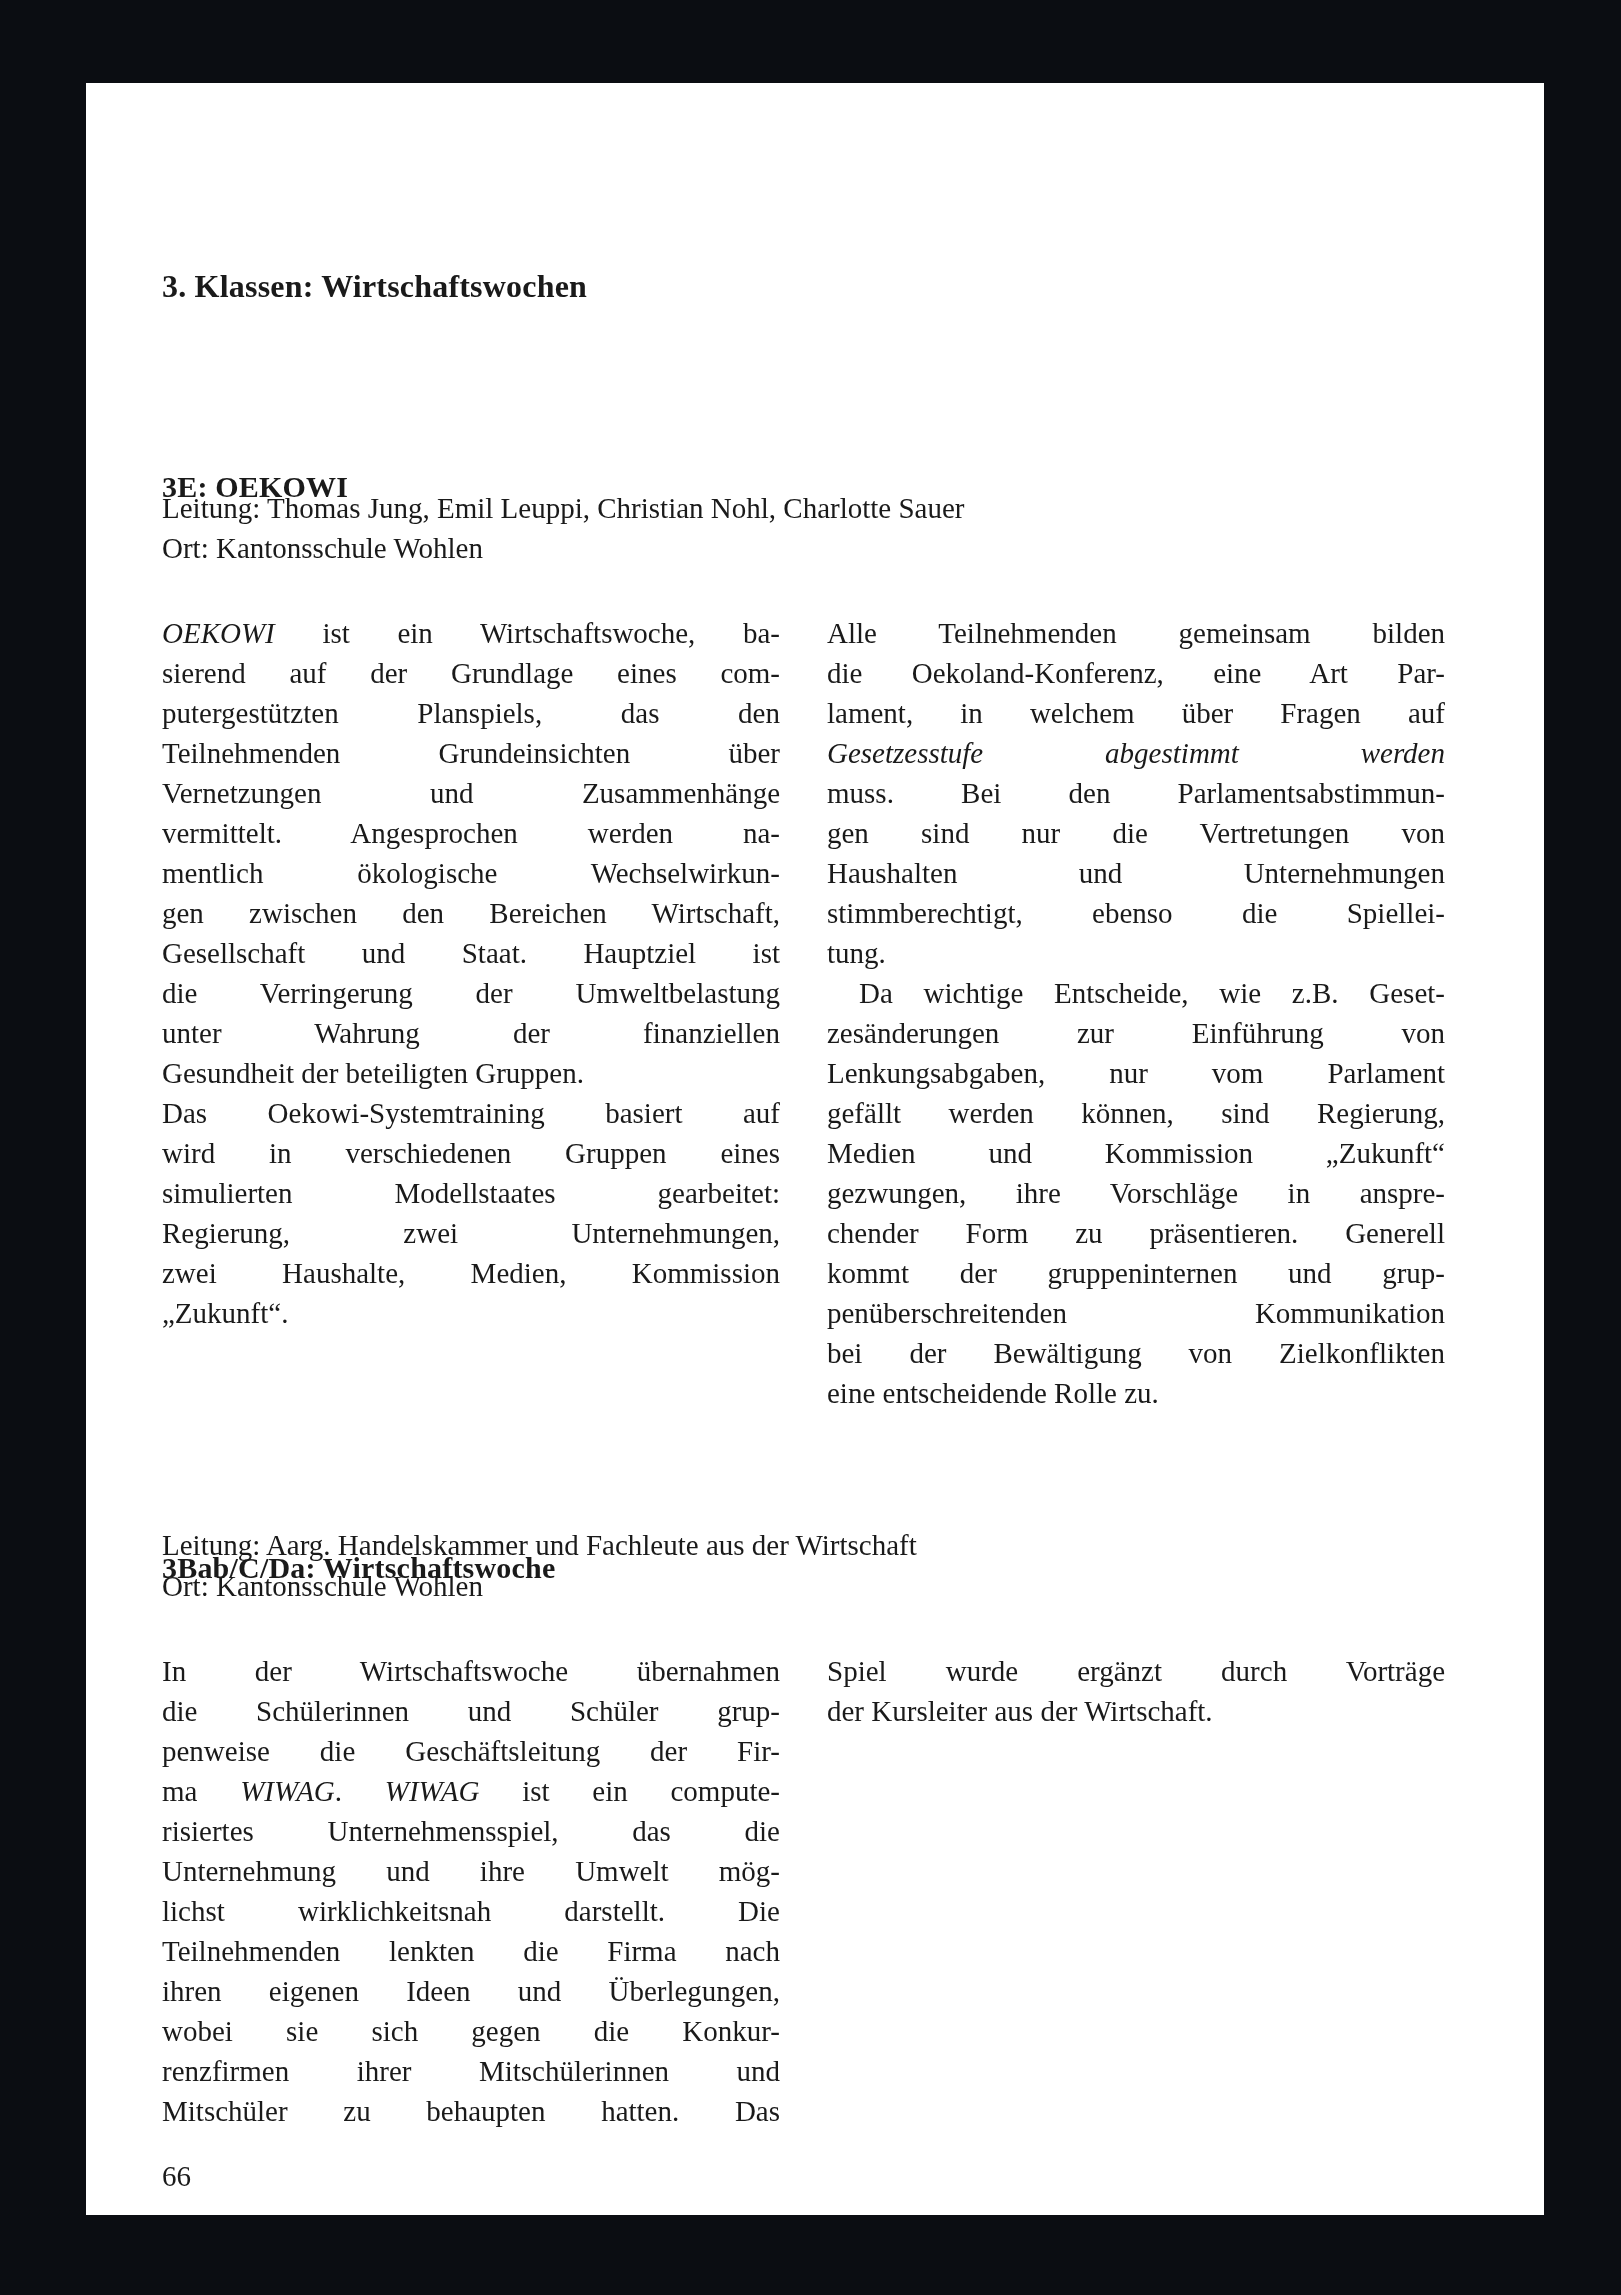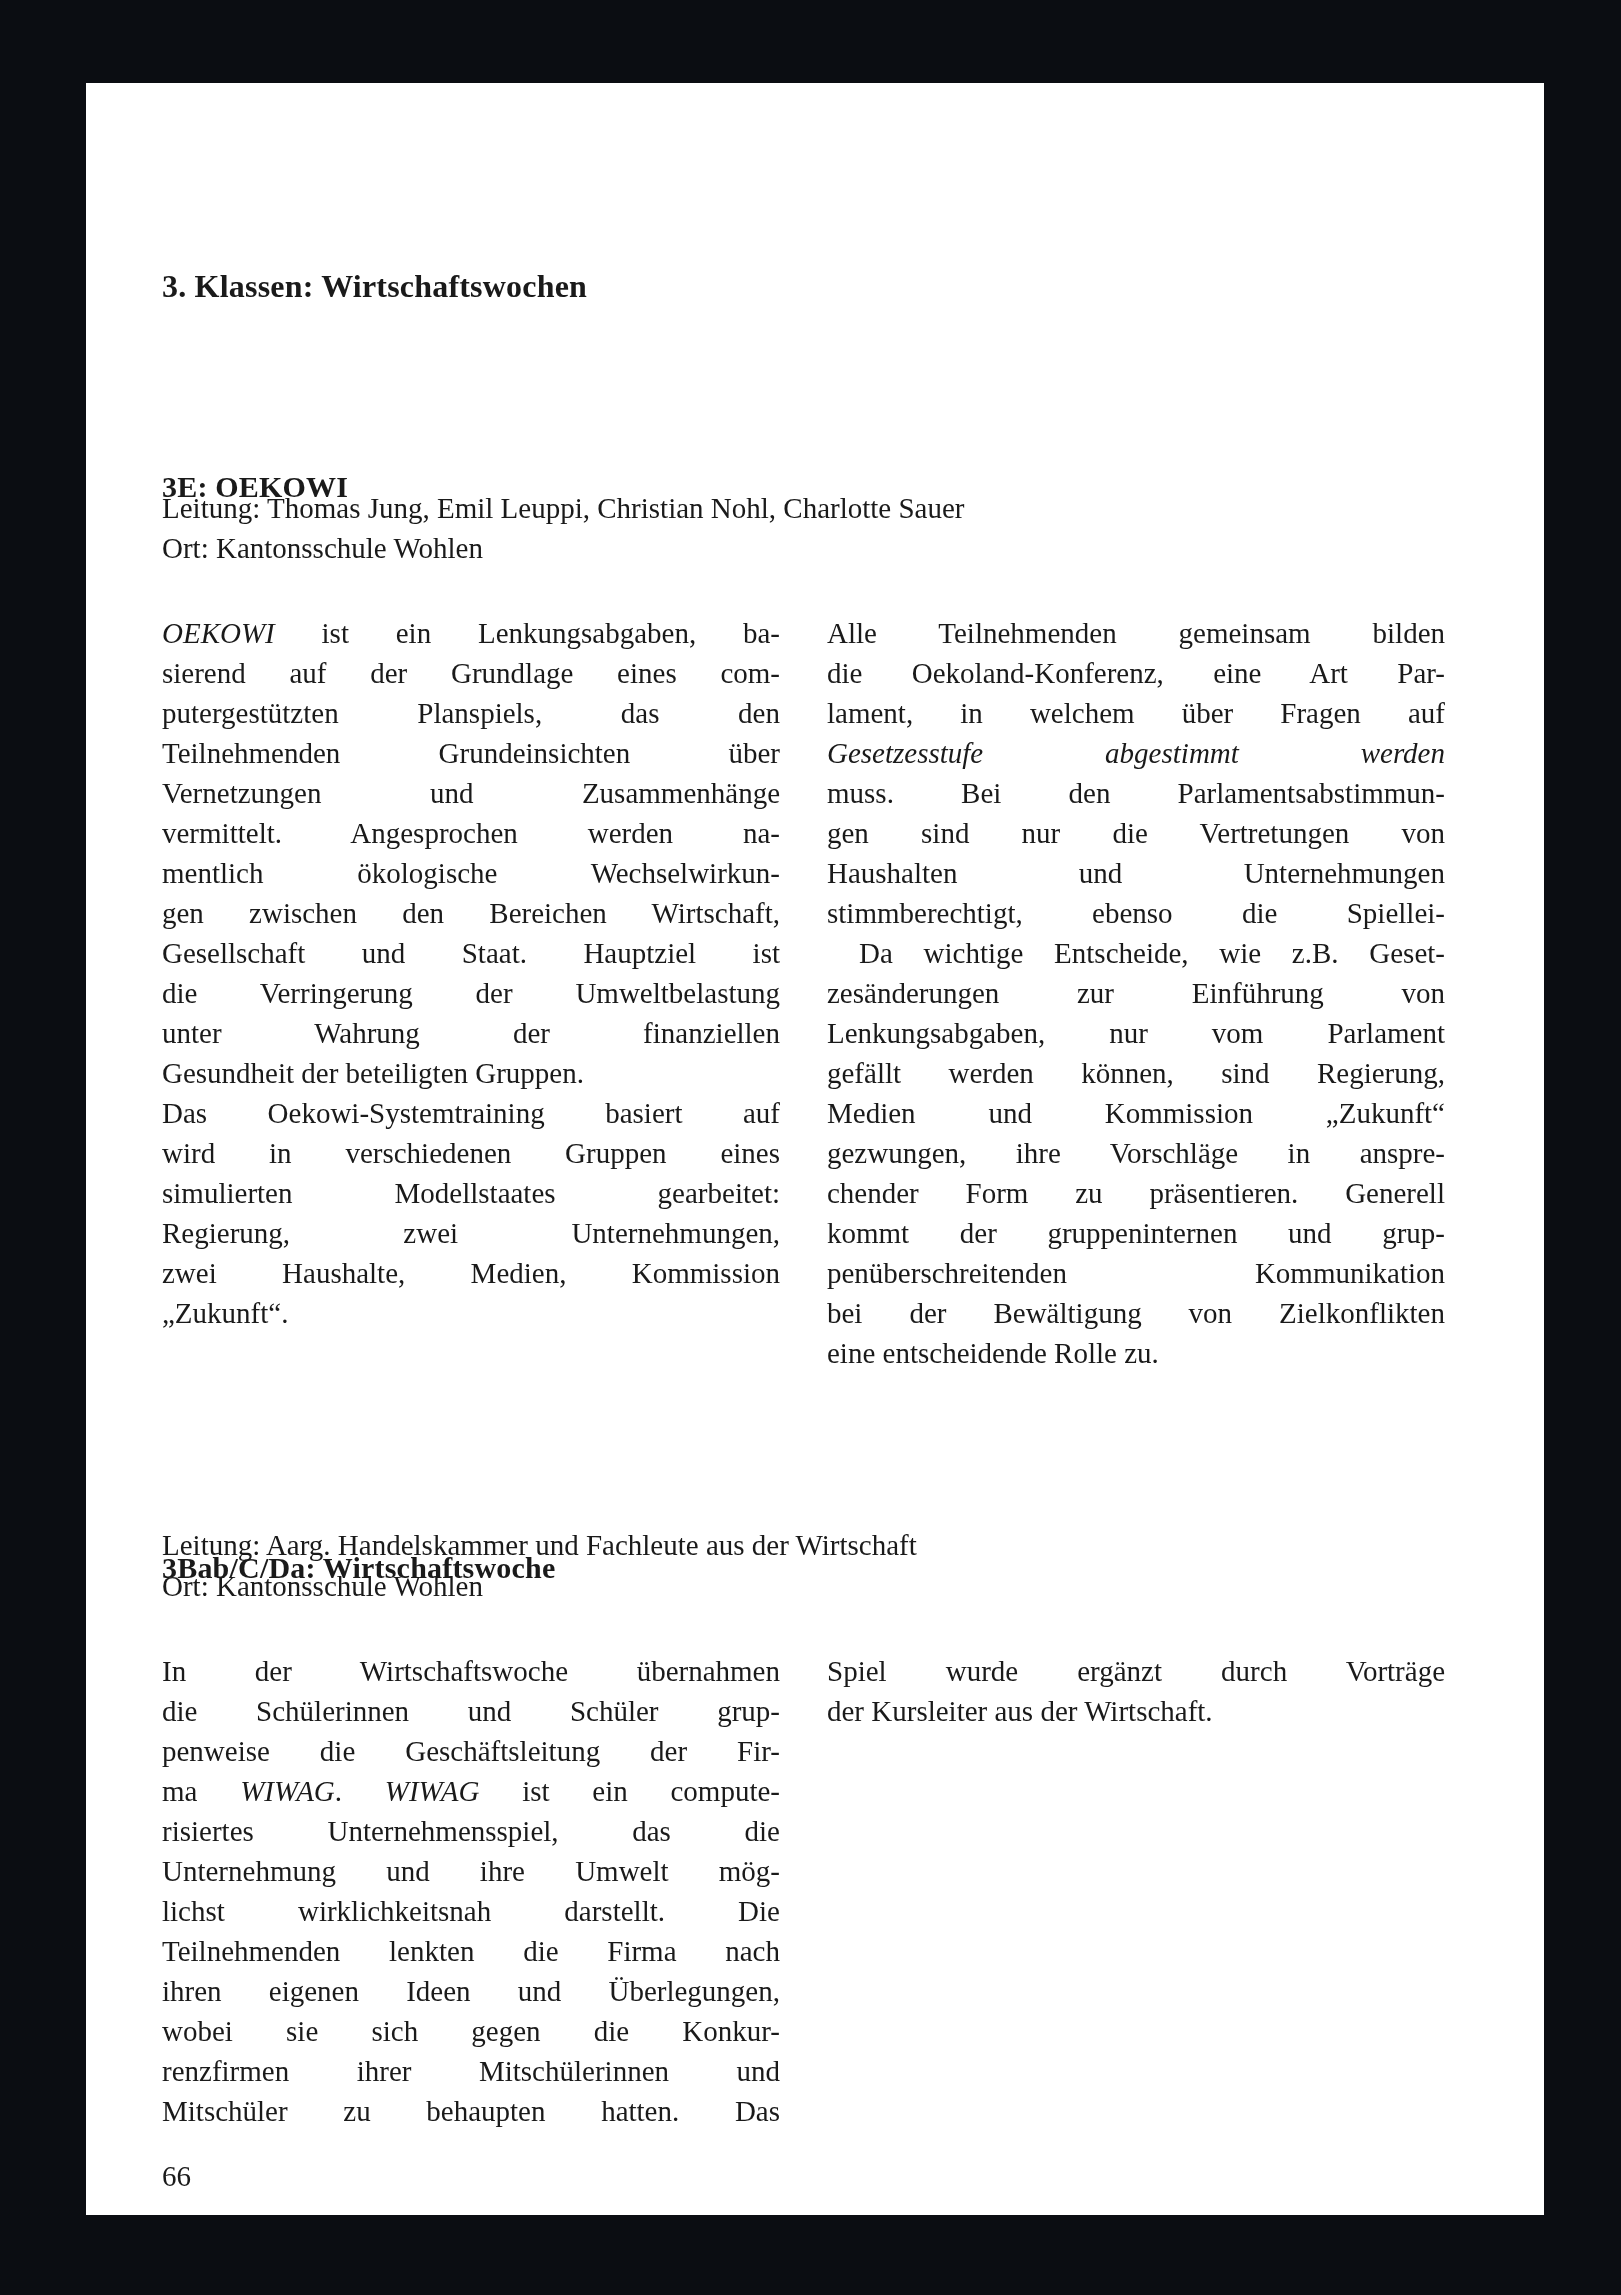--- a/index.html
+++ b/index.html
@@ -51,21 +51,21 @@
 
 <div class="page">
 
   <div class="abs h1">3. Klassen: Wirtschaftswochen</div>
 
   <div class="abs h2" style="left:76px; top:387px;">3E: OEKOWI</div>
   <div class="abs meta" style="left:76px; top:405px;">Leitung: Thomas Jung, Emil Leuppi, Christian Nohl, Charlotte Sauer</div>
   <div class="abs meta" style="left:76px; top:445px;">Ort: Kantonsschule Wohlen</div>
 
   <div class="abs col" style="left:76px; top:530px;" id="s0-left">
-      <span class="line" style="white-space: pre; display: block;"><span style="white-space: pre;"><em>OEKOWI</em><span> ist ein Lenkungsabgaben, ba-</span></span></span>
+      <span class="line" style="white-space: pre; display: block;"><span style="white-space: pre;"><em>OEKOWI</em><span> ist ein Wirtschaftswoche, ba-</span></span></span>
       <span class="line" style="white-space: pre; display: block;"><span style="white-space: pre;"><span>sierend auf der Grundlage eines com-</span></span></span>
       <span class="line" style="white-space: pre; display: block;"><span style="white-space: pre;"><span>putergestützten Planspiels, das den</span></span></span>
       <span class="line" style="white-space: pre; display: block;"><span style="white-space: pre;"><span>Teilnehmenden Grundeinsichten über</span></span></span>
       <span class="line" style="white-space: pre; display: block;"><span style="white-space: pre;"><span>Vernetzungen und Zusammenhänge</span></span></span>
       <span class="line" style="white-space: pre; display: block;"><span style="white-space: pre;"><span>vermittelt. Angesprochen werden na-</span></span></span>
       <span class="line" style="white-space: pre; display: block;"><span style="white-space: pre;"><span>mentlich ökologische Wechselwirkun-</span></span></span>
       <span class="line" style="white-space: pre; display: block;"><span style="white-space: pre;"><span>gen zwischen den Bereichen Wirtschaft,</span></span></span>
       <span class="line" style="white-space: pre; display: block;"><span style="white-space: pre;"><span>Gesellschaft und Staat. Hauptziel ist</span></span></span>
       <span class="line" style="white-space: pre; display: block;"><span style="white-space: pre;"><span>die Verringerung der Umweltbelastung</span></span></span>
       <span class="line" style="white-space: pre; display: block;"><span style="white-space: pre;"><span>unter Wahrung der finanziellen</span></span></span>
@@ -79,20 +79,21 @@
     </div>
   <div class="abs col" style="left:741px; top:530px;" id="s0-right">
       <span class="line" style="white-space: pre; display: block;"><span style="white-space: pre;"><span>Alle Teilnehmenden gemeinsam bilden</span></span></span>
       <span class="line" style="white-space: pre; display: block;"><span style="white-space: pre;"><span>die Oekoland-Konferenz, eine Art Par-</span></span></span>
       <span class="line" style="white-space: pre; display: block;"><span style="white-space: pre;"><span>lament, in welchem über Fragen auf</span></span></span>
       <span class="line" style="white-space: pre; display: block; font-style: italic;"><span style="white-space: pre;"><span>Gesetzesstufe abgestimmt werden</span></span></span>
       <span class="line" style="white-space: pre; display: block;"><span style="white-space: pre;"><span>muss. Bei den Parlamentsabstimmun-</span></span></span>
       <span class="line" style="white-space: pre; display: block;"><span style="white-space: pre;"><span>gen sind nur die Vertretungen von</span></span></span>
       <span class="line" style="white-space: pre; display: block;"><span style="white-space: pre;"><span>Haushalten und Unternehmungen</span></span></span>
       <span class="line" style="white-space: pre; display: block;"><span style="white-space: pre;"><span>stimmberechtigt, ebenso die Spiellei-</span></span></span>
+      <span class="line last" style="white-space: pre; display: block;"><span>tung.</span></span>
       <span class="line" style="white-space: pre; display: block;"><span style="white-space: pre; margin-left: 32px;"><span>Da wichtige Entscheide, wie z.B. Geset-</span></span></span>
       <span class="line" style="white-space: pre; display: block;"><span style="white-space: pre; margin-top: 28px;"><span>zesänderungen zur Einführung von</span></span></span>
       <span class="line" style="white-space: pre; display: block;"><span style="white-space: pre;"><span>Lenkungsabgaben, nur vom Parlament</span></span></span>
       <span class="line" style="white-space: pre; display: block;"><span style="white-space: pre;"><span>gefällt werden können, sind Regierung,</span></span></span>
       <span class="line" style="white-space: pre; display: block;"><span style="white-space: pre;"><span>Medien und Kommission „Zukunft“</span></span></span>
       <span class="line" style="white-space: pre; display: block;"><span style="white-space: pre;"><span>gezwungen, ihre Vorschläge in anspre-</span></span></span>
       <span class="line" style="white-space: pre; display: block;"><span style="white-space: pre;"><span>chender Form zu präsentieren. Generell</span></span></span>
       <span class="line" style="white-space: pre; display: block;"><span style="white-space: pre;"><span>kommt der gruppeninternen und grup-</span></span></span>
       <span class="line" style="white-space: pre; display: block;"><span style="white-space: pre;"><span>penüberschreitenden Kommunikation</span></span></span>
       <span class="line" style="white-space: pre; display: block;"><span style="white-space: pre;"><span>bei der Bewältigung von Zielkonflikten</span></span></span>

